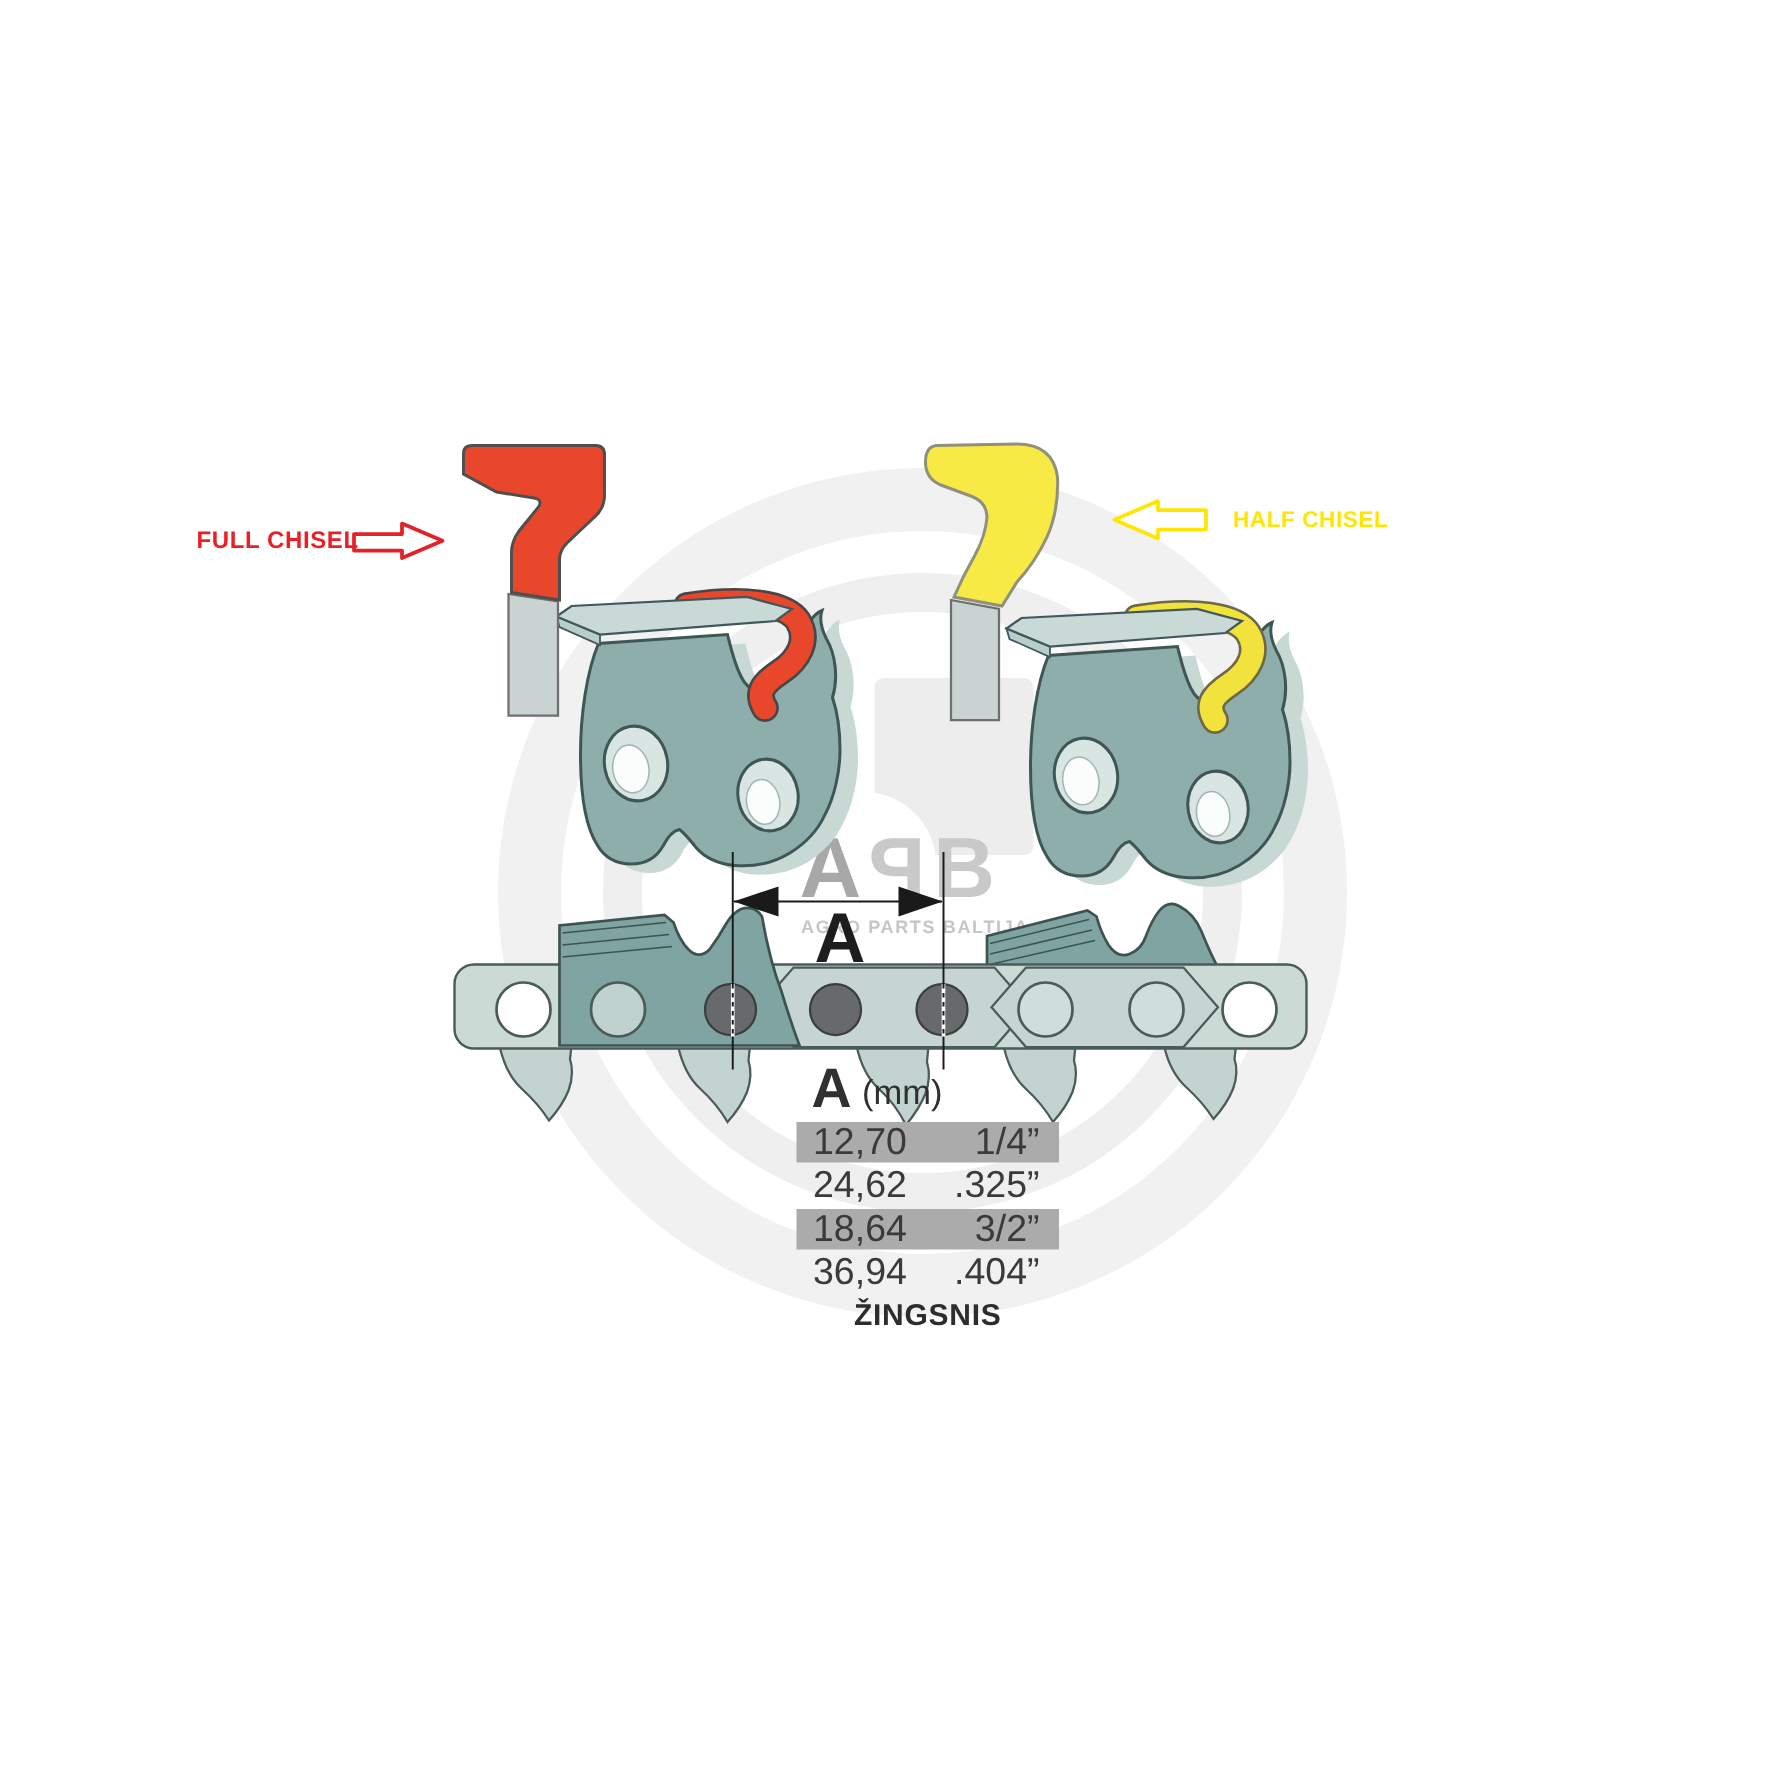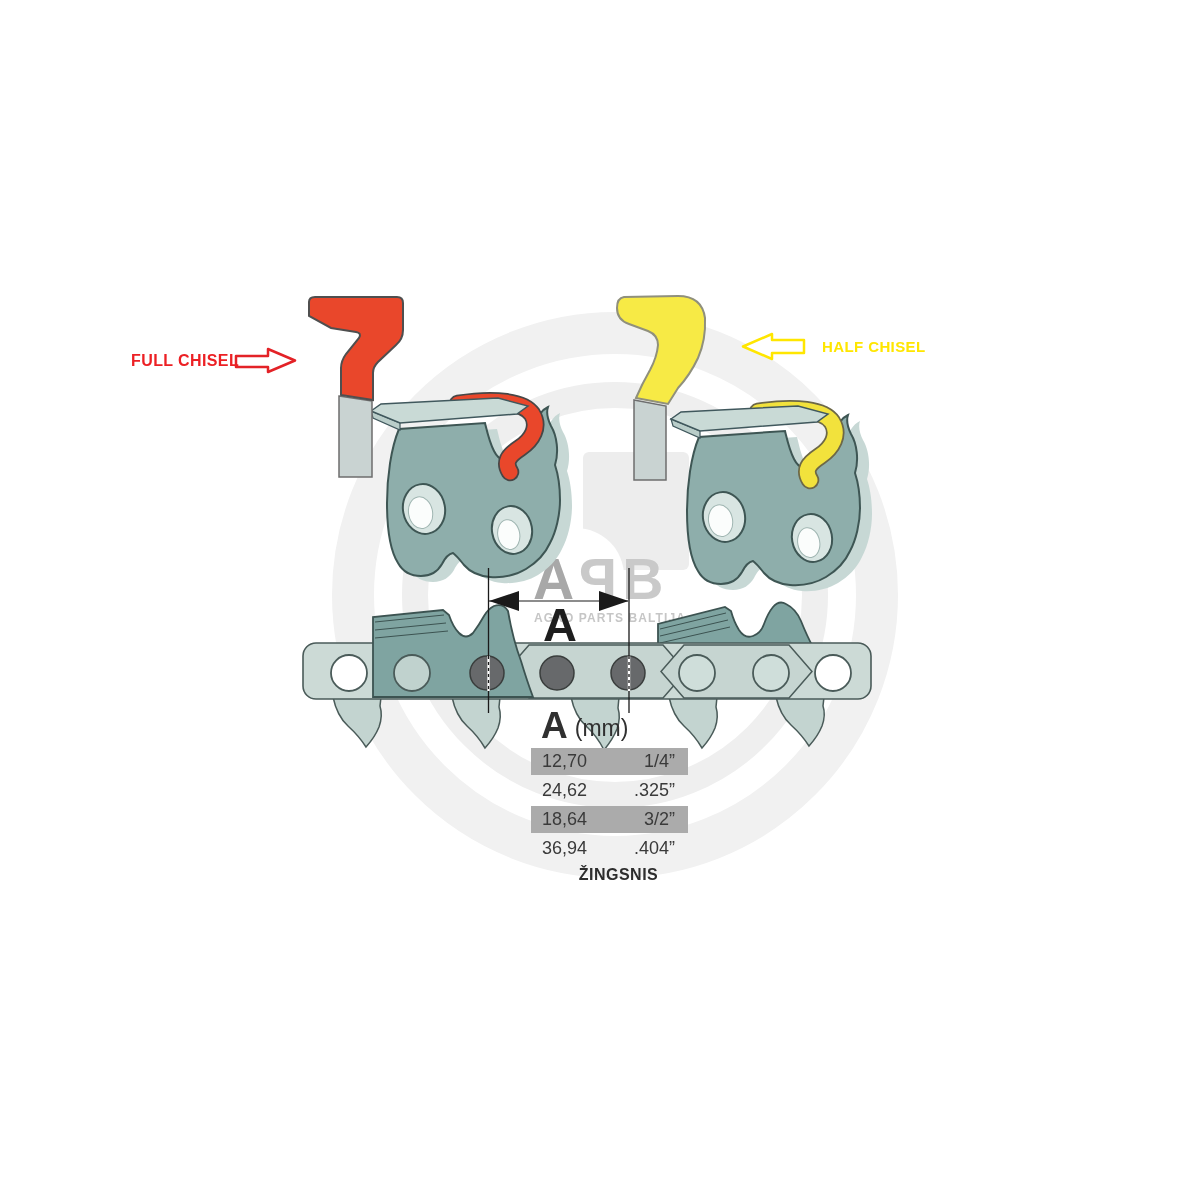--- a/index.html
+++ b/index.html
@@ -24,26 +24,26 @@
   .wm-letters .wm-p{display:inline-block;transform:scaleX(-1);}
   .wm-tagline{left:534px;top:611px;font-size:12px;font-weight:700;color:#C6C6C6;
            letter-spacing:1.1px;white-space:nowrap;z-index:1;}
 
   .draw-layer{left:0;top:0;z-index:2;}
 
   
   .tbl-header{left:541px;top:709px;display:flex;align-items:flex-end;gap:7px;color:#303030;z-index:5;}
   .tbl-header .hdr-a{font-size:37px;font-weight:600;line-height:.9;}
   .tbl-header .hdr-mm{font-size:23px;font-weight:400;line-height:1;padding-bottom:2px;}
-  .dim-row{left:531px;width:157px;height:27px;display:flex;justify-content:space-between;
-           align-items:center;font-size:18px;color:#3A3A3A;padding:0 13px 0 11px;
+  .dim-row{left:531px;width:175px;height:27px;display:flex;justify-content:space-between;
+           align-items:center;font-size:25px;color:#3A3A3A;padding:0 13px 0 11px;
            box-sizing:border-box;z-index:5;}
   .dim-row.hl{background:#ABABAB;}
   .row-0{top:748px;} .row-1{top:777px;} .row-2{top:806px;} .row-3{top:835px;}
-  .tbl-caption{left:531px;top:866px;width:175px;text-align:center;font-size:16px;
+  .tbl-caption{left:531px;top:866px;width:175px;text-align:center;font-size:20px;
            font-weight:700;color:#2d2d2d;letter-spacing:.5px;z-index:5;}
 </style>
 </head>
 <body>
 
 <div class="canvas">
 
   <svg class="abs wm-layer" width="1188" height="1188" viewBox="0 0 1188 1188">
     <circle cx="615" cy="595" r="262" fill="none" stroke="#F1F1F1" stroke-width="42"></circle>
     <circle cx="615" cy="595" r="200" fill="none" stroke="#EFEFEF" stroke-width="26"></circle>

